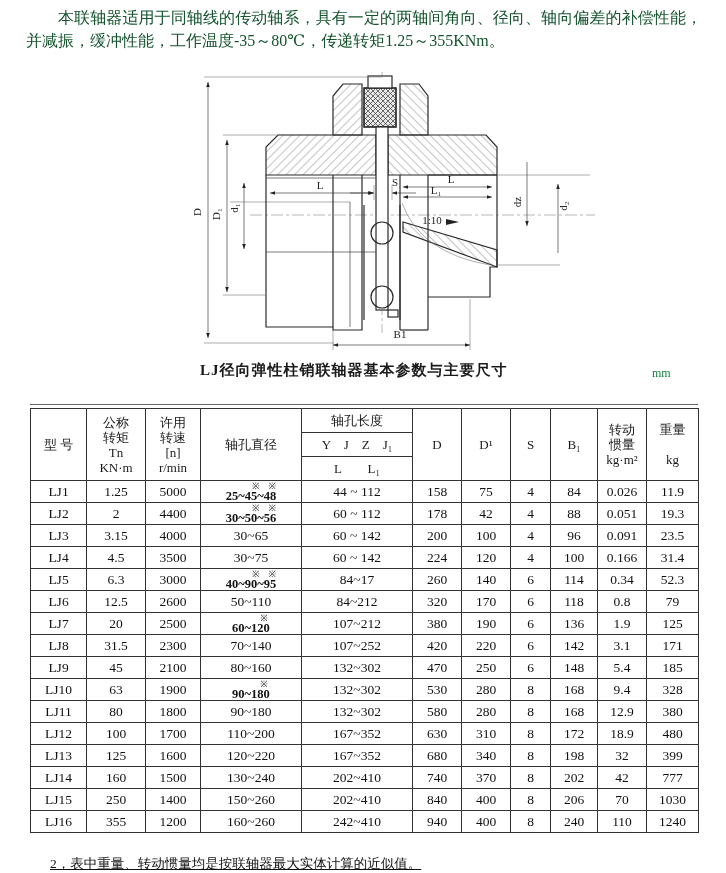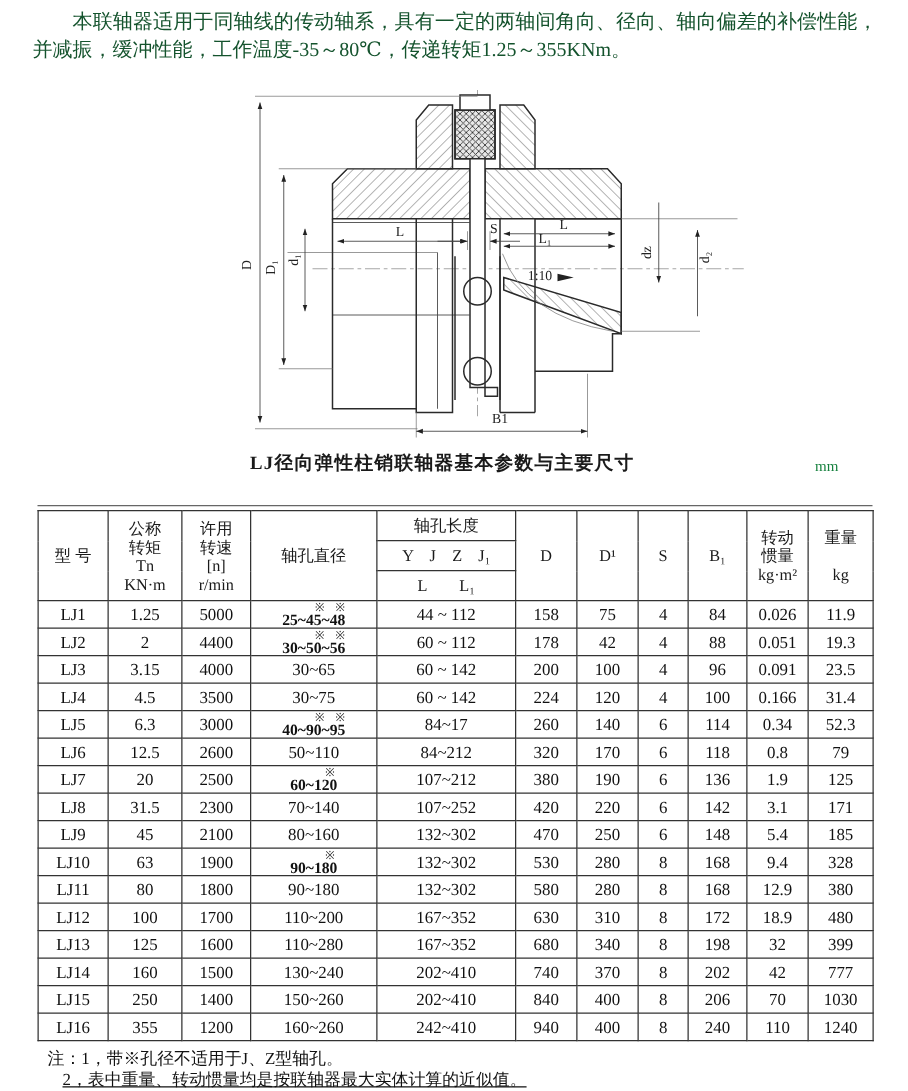--- a/index.html
+++ b/index.html
@@ -363,21 +363,21 @@
           <td>310</td>
           <td>8</td>
           <td>172</td>
           <td>18.9</td>
           <td>480</td>
         </tr>
         <tr>
           <td>LJ13</td>
           <td>125</td>
           <td>1600</td>
-          <td>110~280</td>
+          <td>120~220</td>
           <td>167~352</td>
           <td>680</td>
           <td>340</td>
           <td>8</td>
           <td>198</td>
           <td>32</td>
           <td>399</td>
         </tr>
         <tr>
           <td>LJ14</td>
@@ -414,16 +414,15 @@
           <td>940</td>
           <td>400</td>
           <td>8</td>
           <td>240</td>
           <td>110</td>
           <td>1240</td>
         </tr>
       </tbody>
   </table>
 
-  <div class="note" id="note1">注：1，带※孔径不适用于J、Z型轴孔。</div>
   <div class="note" id="note2">2，表中重量、转动惯量均是按联轴器最大实体计算的近似值。</div>
 
 </div>
 
 </body></html>

